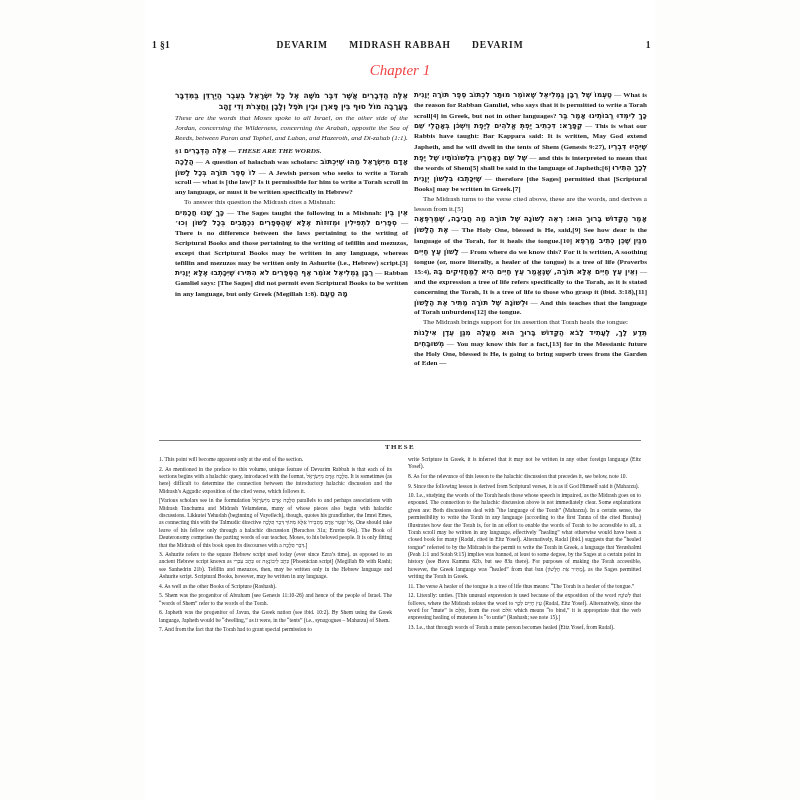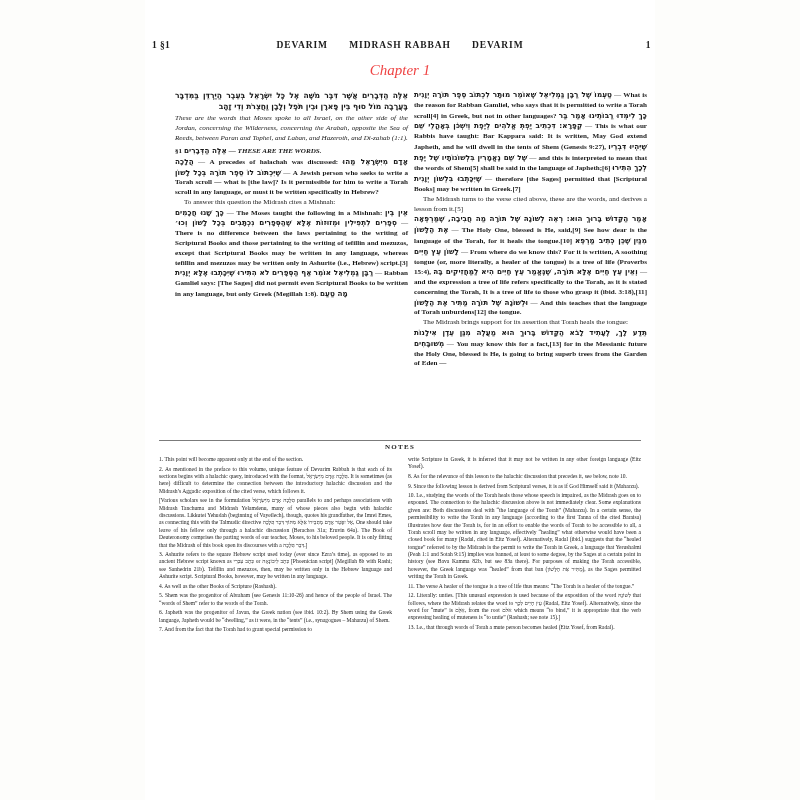--- a/index.html
+++ b/index.html
@@ -104,28 +104,28 @@
       <p class="hebline">אֵלֶּה הַדְּבָרִים אֲשֶׁר דִּבֶּר מֹשֶׁה אֶל כָּל יִשְׂרָאֵל בְּעֵבֶר הַיַּרְדֵּן בַּמִּדְבָּר בָּעֲרָבָה מוֹל סוּף בֵּין פָּארָן וּבֵין תֹּפֶל וְלָבָן וַחֲצֵרֹת וְדִי זָהָב</p>
       <p class="trans">These are the words that Moses spoke to all Israel, on the other side of the Jordan, concerning the Wilderness, concerning the Arabah, opposite the Sea of Reeds, between Paran and Tophel, and Laban, and Hazeroth, and Di-zahab (1:1).</p>
       <p style="height:3px"></p>
       <p>
         <span class="secmark">§1</span>
         <span class="heb">אֵלֶּה הַדְּבָרִים</span>
         <b><i> — <span>THESE ARE THE WORDS.</span></i></b>
       </p>
       <p>
         <span class="heb">הֲלָכָה</span>
-        — <b><span>A precedes of halachah was discussed:</span></b>
+        — <b><span>A question of halachah was scholars:</span></b>
         <span class="heb">אָדָם מִיִּשְׂרָאֵל מַהוּ שֶׁיִּכְתּוֹב לוֹ סֵפֶר תּוֹרָה בְּכָל לָשׁוֹן</span>
         — <b><span>A Jewish person who seeks to write a Torah scroll — what is [the law]? Is it permissible for him to write a Torah scroll in any language, or must it be written specifically in Hebrew?</span></b>
       </p>
       <p class="ind">To answer this question the Midrash cites a Mishnah:</p>
       <p>
         <span class="heb">כָּךְ שָׁנוּ חֲכָמִים</span>
-        — <b><span>The Moses taught the following in a Mishnah:</span></b>
+        — <b><span>The Sages taught the following in a Mishnah:</span></b>
         <span class="heb">אֵין בֵּין סְפָרִים לִתְפִילִין וּמְזוּזוֹת אֶלָּא שֶׁהַסְּפָרִים נִכְתָּבִים בְּכָל לָשׁוֹן וְכוּ׳</span>
         — <b><span>There is no difference between the laws pertaining to the writing of Scriptural Books and those pertaining to the writing of tefillin and mezuzos, except that Scriptural Books may be written in any language, whereas tefillin and mezuzos may be written only in Ashurite (i.e., Hebrew) script.[3]</span></b>
         <span class="heb">רַבָּן גַּמְלִיאֵל אוֹמֵר</span>
         <span class="heb">אַף הַסְּפָרִים לֹא הִתִּירוּ שֶׁיִּכָּתְבוּ אֶלָּא יְוָנִית</span>
         — <b><span>Rabban Gamliel says: [The Sages] did not permit even Scriptural Books to be written in any language, but only Greek (Megillah 1:8).</span></b>
         <span class="heb">מָה טַעַם</span>
       </p>
     </div>
 
     <div class="col">
@@ -153,21 +153,21 @@
       </p>
       <p class="ind">The Midrash brings support for its assertion that Torah heals the tongue:</p>
       <p>
         <span class="heb">תֵּדַע לָךְ, לֶעָתִיד לָבֹא הַקָּדוֹשׁ בָּרוּךְ הוּא מַעֲלֶה מִגַּן עֵדֶן אִילָנוֹת מְשׁוּבָּחִים</span>
         — <b><span>You may know this for a fact,[13] for in the Messianic future the Holy One, blessed is He, is going to bring superb trees from the Garden of Eden —</span></b>
       </p>
     </div>
   </div>
 
   <div class="rule"></div>
-  <div class="notes-label">NOTES</div>
+  <div class="notes-label">THESE</div>
 
   <div class="notes-cols">
     <div class="ncol">
       <p>1. This point will become apparent only at the end of the section.</p>
       <p>2. As mentioned in the preface to this volume, unique feature of Devarim Rabbah is that each of its sections begins with a halachic query, introduced with the format, הֲלָכָה אָדָם מִיִּשְׂרָאֵל. It is sometimes (as here) difficult to determine the connection between the introductory halachic discussion and the Midrash’s Aggadic exposition of the cited verse, which follows it.</p>
       <p>[Various scholars see in the formulation הֲלָכָה אָדָם מִיִּשְׂרָאֵל parallels to and perhaps associations with Midrash Tanchuma and Midrash Yelamdenu, many of whose pieces also begin with halachic discussions. Likkutei Yehudah (beginning of Vayeilech), though, quotes his grandfather, the Imrei Emes, as connecting this with the Talmudic directive אַל יִפָּטֵר אָדָם מֵחֲבֵירוֹ אֶלָּא מִתּוֹךְ דְּבַר הֲלָכָה, One should take leave of his fellow only through a halachic discussion (Berachos 31a; Eruvin 64a). The Book of Deuteronomy comprises the parting words of our teacher, Moses, to his beloved people. It is only fitting that the Midrash of this book open its discourses with a דְּבַר הֲלָכָה.]</p>
       <p>3. Ashurite refers to the square Hebrew script used today (ever since Ezra’s time), as opposed to an ancient Hebrew script known as כְּתַב עִבְרִי or כְּתַב לִיבוֹנָאָה [Phoenician script] (Megillah 8b with Rashi; see Sanhedrin 21b). Tefillin and mezuzos, then, may be written only in the Hebrew language and Ashurite script. Scriptural Books, however, may be written in any language.</p>
       <p>4. As well as the other Books of Scripture (Rashash).</p>
       <p>5. Shem was the progenitor of Abraham (see Genesis 11:10-26) and hence of the people of Israel. The “words of Shem” refer to the words of the Torah.</p>
       <p>6. Japheth was the progenitor of Javan, the Greek nation (see ibid. 10:2). By Shem using the Greek language, Japheth would be “dwelling,” as it were, in the “tents” (i.e., synagogues – Maharzu) of Shem.</p>

